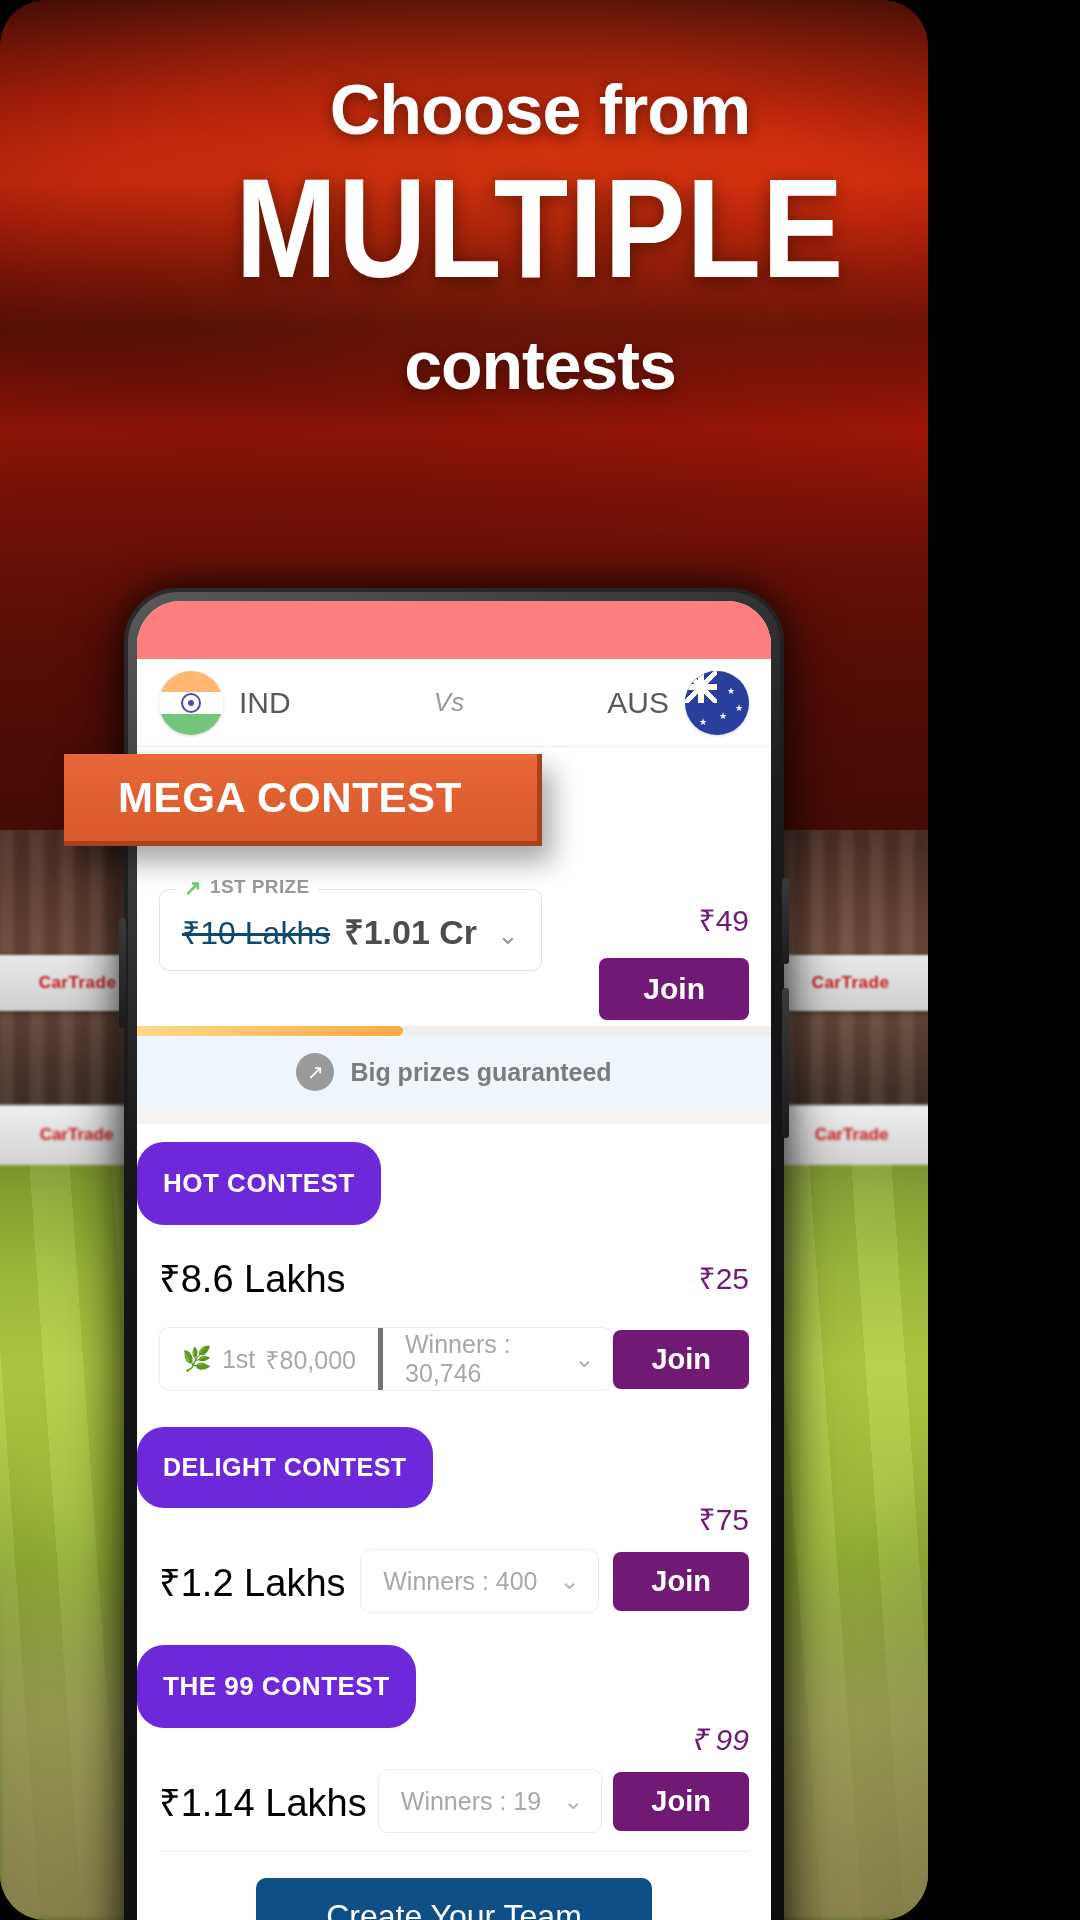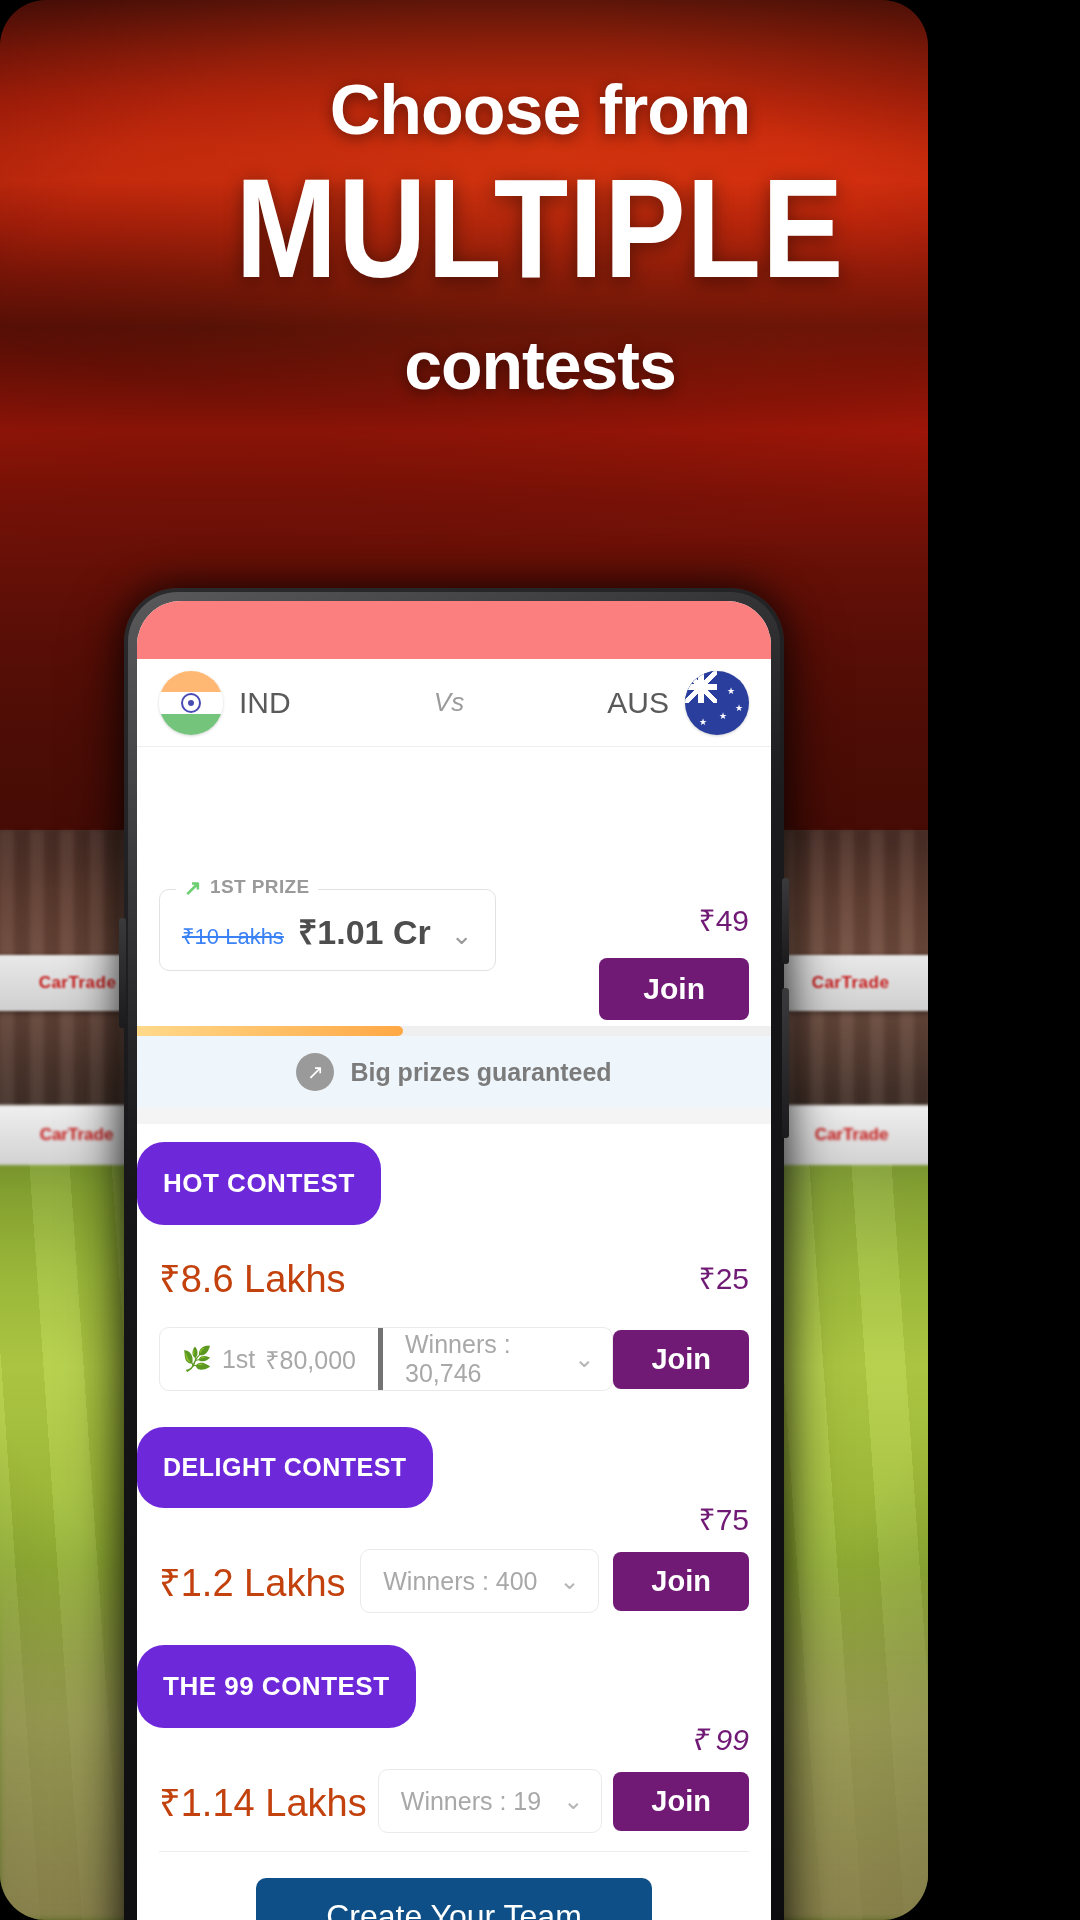--- a/index.html
+++ b/index.html
@@ -216,21 +216,21 @@
     position:relative; border:1px solid #e2e2e2; border-radius:10px;
     padding: 18px 22px 16px 22px; min-width: 330px;
   }
   .prize-legend {
     position:absolute; top:-14px; left:16px; background:#fff; padding:0 8px;
     display:flex; align-items:center; gap:8px;
     font-size:19px; color:#9a9a9a; font-weight:bold; letter-spacing:.4px;
   }
   .trend-ic { color:#6ccf72; font-size:21px; line-height:1; }
   .prize-vals{ display:flex; align-items:baseline; gap:14px; }
-  .prize-old { font-size:22px; color:#3b82f6; text-decoration: line-through; }
+  .prize-old { font-size:32px; color:#0c4a6e; text-decoration: line-through; }
   .prize-new { font-size:34px; color:#4d4d4d; font-weight:bold; }
   .chev { color:#9a9a9a; font-size:26px; margin-left:6px; }
 
   .right-col{ text-align:right; padding-top:10px; }
   .entry-fee { font-size:30px; color:#701a75; }
   .join-btn {
     margin-top:18px; display:inline-block;
     background:#701a75; color:#fff; font-size:30px; font-weight:bold;
     border-radius:8px; padding:14px 44px; border:none;
   }
@@ -250,21 +250,21 @@
 
   
   .contest-block { background:#fff; padding: 0 22px; }
   .tag {
     display:inline-block; background:#6d28d9; color:#fff;
     font-size:26px; font-weight:bold; letter-spacing:.5px;
     padding: 26px 26px; margin-left:-22px;border-radius:27px;
   }
   .tag.delight{ font-size:25px; }
   .row { display:flex; align-items:center; justify-content:space-between; }
-  .amount { font-size:38px; color:#c2410c; }
+  .amount { font-size:38px; color:#000000; }
   .pill {
     display:flex; align-items:center; border:1px solid #eaeaea; border-radius:10px;
     height:64px; overflow:hidden;
   }
   .pill-seg { display:flex; align-items:center; gap:10px; padding: 0 22px; height:100%;
               font-size:25px; color:#a8a8a8; }
   .pill-seg + .pill-seg { border-left:5px solid #737373; }
   .laurel { color:#f0b95e; font-size:24px; }
   .pill-chev{ color:#b5b5b5; font-size:24px; padding-right:18px; }
   .join-btn.sm{ font-size:29px; padding:13px 38px; margin-top:0; }
@@ -448,14 +448,17 @@
         <div class="hairline"></div>
       </div>
 
       <div class="cta-wrap">
         <button class="cta">Create Your Team</button>
       </div>
 
     </div>
   </div>
 
+  <div class="mega-banner">
+    <span>MEGA CONTEST</span>
+  </div>
 
 </div>
 
 </body></html>

